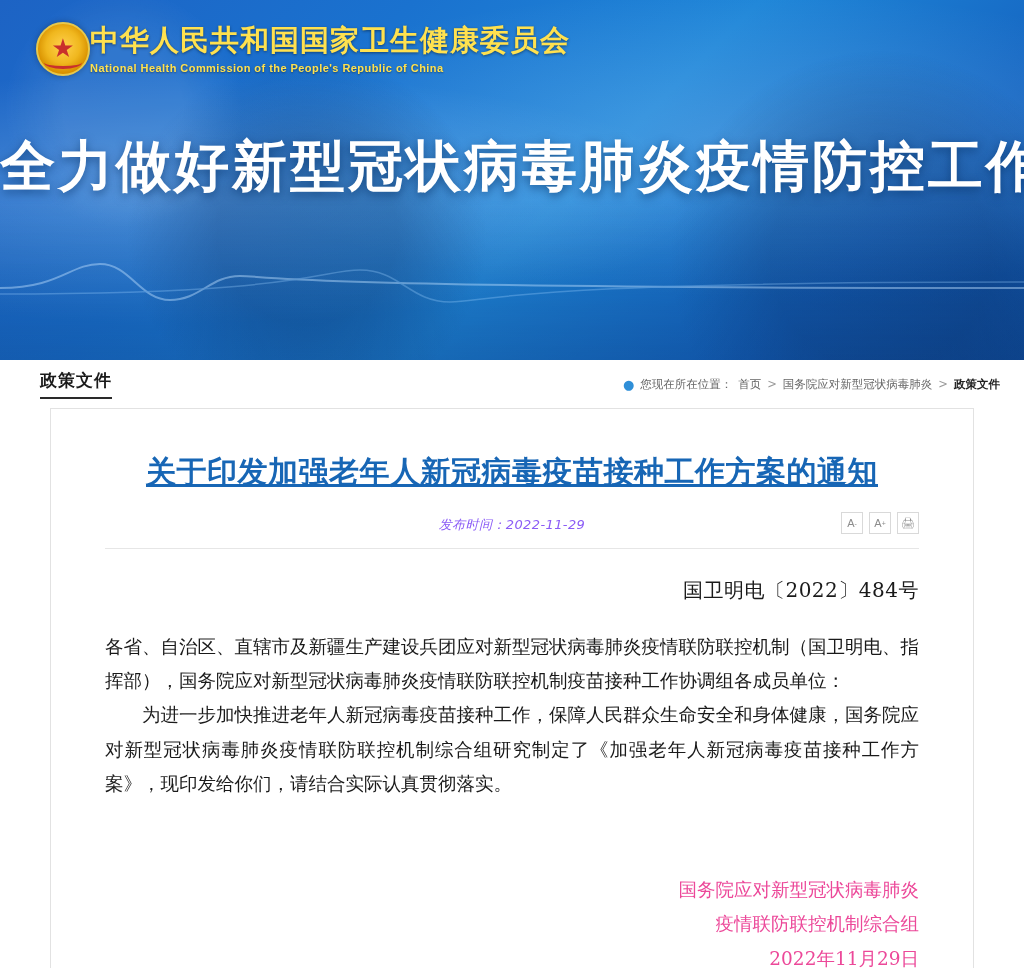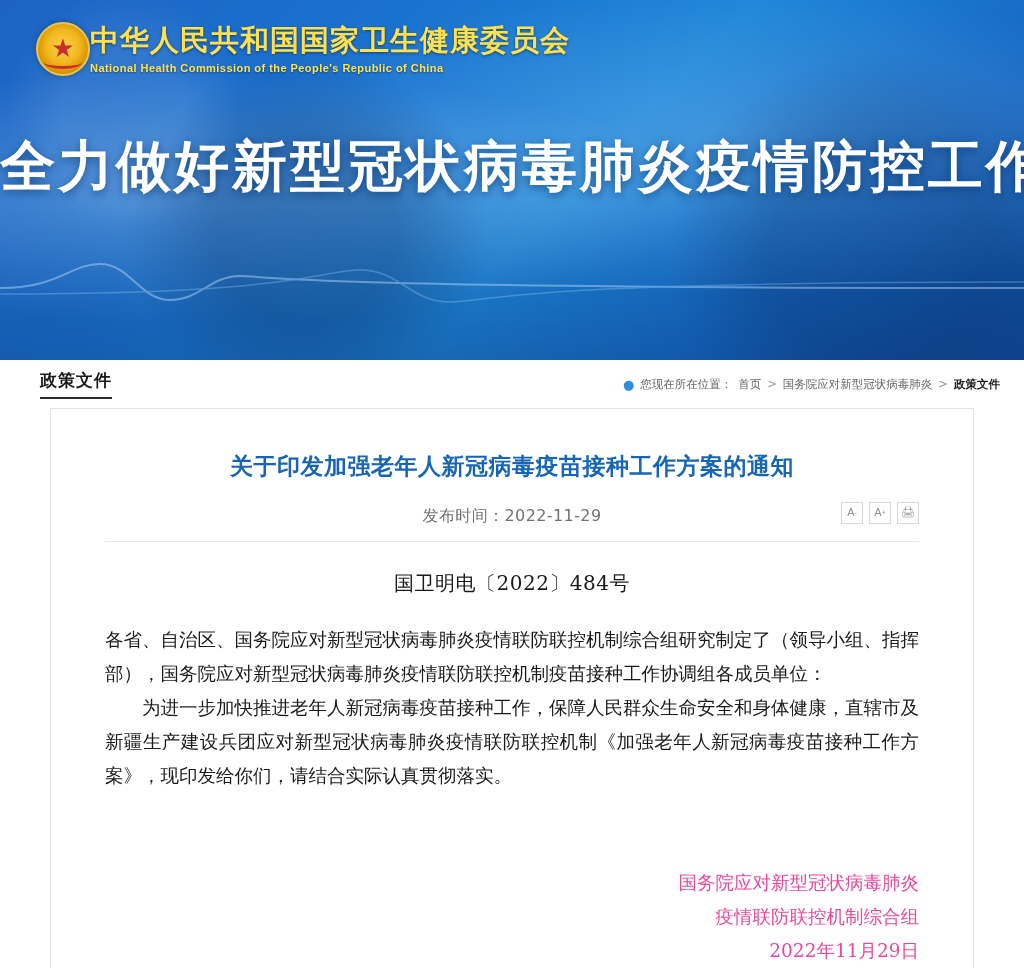--- a/index.html
+++ b/index.html
@@ -124,56 +124,57 @@
     width: 924px;
     margin: 0 auto;
     min-height: 560px;
     border: 1px solid #e2e2e2;
     border-bottom: none;
     background: #fff;
     padding: 34px 54px 40px 54px;
   }
   .doc-title {
     font-family: "DejaVu Sans", "Liberation Sans", sans-serif;
-    font-size: 23px; font-weight: 700;
+    font-size: 30px; font-weight: 700;
     color: #1766b5;
     text-align: center;
     line-height: 1.5;
     margin: 6px 0 22px 0;
     letter-spacing: .5px;
+    text-decoration: underline;
   }
   .meta-row {
     position: relative;
     display: flex; align-items: center; justify-content: center;
     min-height: 30px;
     padding-bottom: 14px;
     border-bottom: 1px solid #e6e6e6;
   }
   .publish-date {
     font-family: "DejaVu Sans", "Liberation Sans", sans-serif;
-    font-size: 16px; color: #737373; letter-spacing: .4px;
+    font-size: 13px; color: #8b5cf6; letter-spacing: .4px; font-style: italic;
   }
   .meta-tools {
     position: absolute; right: 0; top: -4px;
     display: flex; gap: 6px;
   }
   .tool-btn {
     width: 22px; height: 22px;
     border: 1px solid #d9d9d9;
     background: #fff;
     color: #8c8c8c;
     font-size: 11px;
     display: flex; align-items: center; justify-content: center;
     cursor: pointer;
     line-height: 1;
   }
   .tool-btn sup { font-size: 7px; }
 
   .doc-number {
-    text-align: center;
+    text-align: right;
     font-family: "DejaVu Serif", "Liberation Serif", serif;
     font-size: 20px;
     color: #1a1a1a;
     margin: 28px 0 26px 0;
     letter-spacing: .5px;
   }
   .doc-body p {
     font-family: "DejaVu Serif", "Liberation Serif", serif;
     font-size: 18.5px;
     line-height: 1.85;
@@ -250,22 +251,22 @@
         </button>
       <button class="tool-btn">
         <span>🖨</span>
       </button>
     </div>
   </div>
 
   <div class="doc-number">国卫明电〔2022〕484号</div>
 
   <div class="doc-body">
-    <p>各省、自治区、国务院应对新型冠状病毒肺炎疫情联防联控机制综合组研究制定了（领导小组、指挥部），国务院应对新型冠状病毒肺炎疫情联防联控机制疫苗接种工作协调组各成员单位：</p>
-    <p class="indent">为进一步加快推进老年人新冠病毒疫苗接种工作，保障人民群众生命安全和身体健康，直辖市及新疆生产建设兵团应对新型冠状病毒肺炎疫情联防联控机制《加强老年人新冠病毒疫苗接种工作方案》，现印发给你们，请结合实际认真贯彻落实。</p>
+    <p>各省、自治区、直辖市及新疆生产建设兵团应对新型冠状病毒肺炎疫情联防联控机制（国卫明电、指挥部），国务院应对新型冠状病毒肺炎疫情联防联控机制疫苗接种工作协调组各成员单位：</p>
+    <p class="indent">为进一步加快推进老年人新冠病毒疫苗接种工作，保障人民群众生命安全和身体健康，国务院应对新型冠状病毒肺炎疫情联防联控机制综合组研究制定了《加强老年人新冠病毒疫苗接种工作方案》，现印发给你们，请结合实际认真贯彻落实。</p>
   </div>
 
   <div class="signature">
     <div>国务院应对新型冠状病毒肺炎</div>
     <div>疫情联防联控机制综合组</div>
     <div>2022年11月29日</div>
   </div>
 
 </div>
 

